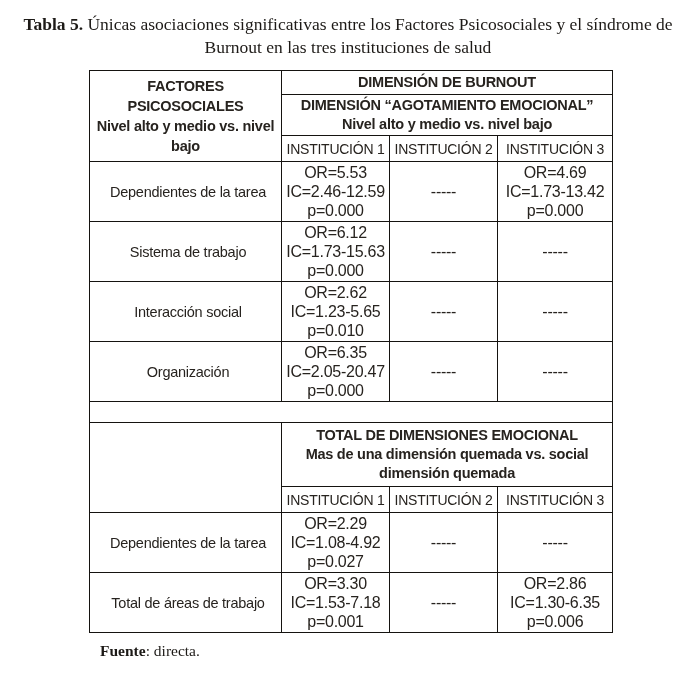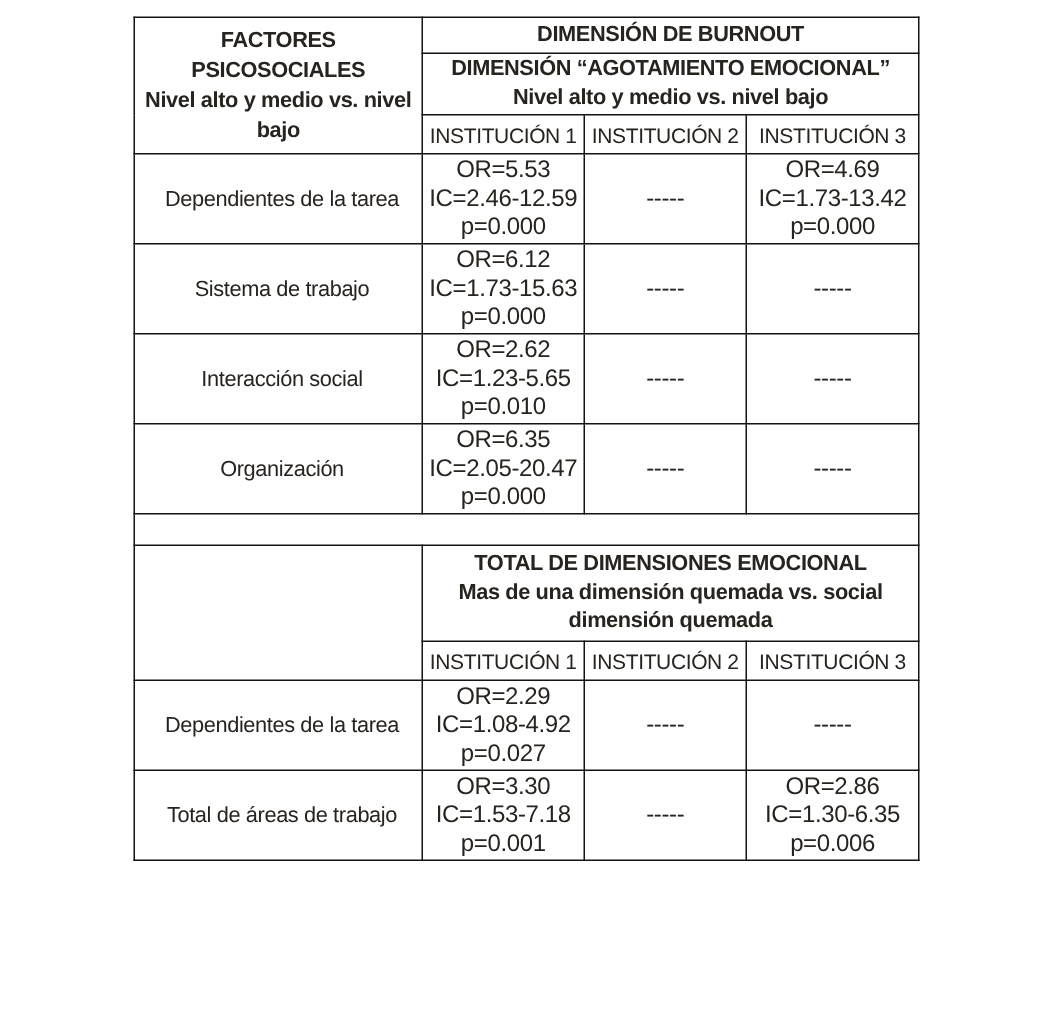--- a/index.html
+++ b/index.html
@@ -84,20 +84,23 @@
     margin: 9px 0 0 100px;
     color: #1d1a17;
   }
   .source .src-bold { font-weight: bold; }
 </style>
 </head>
 <body>
 
 <div>
 
+  <div class="caption">
+    <span class="cap-bold">Tabla 5.</span><span> Únicas asociaciones significativas entre los Factores Psicosociales y el síndrome de Burnout en las tres instituciones de salud</span>
+  </div>
 
   <table class="assoc">
     <colgroup>
       <col style="width:192px">
       <col style="width:108px">
       <col style="width:108px">
       <col style="width:115px">
     </colgroup>
 
     <tbody>
@@ -186,14 +189,17 @@
 IC=1.53-7.18
 p=0.001</td>
       <td class="value-cell">-----</td>
       <td class="value-cell">OR=2.86
 IC=1.30-6.35
 p=0.006</td>
     </tr>
   </tbody>
     </table>
 
+  <div class="source">
+    <span class="src-bold">Fuente</span><span>: directa.</span>
+  </div>
 
 </div>
 
 </body></html>

